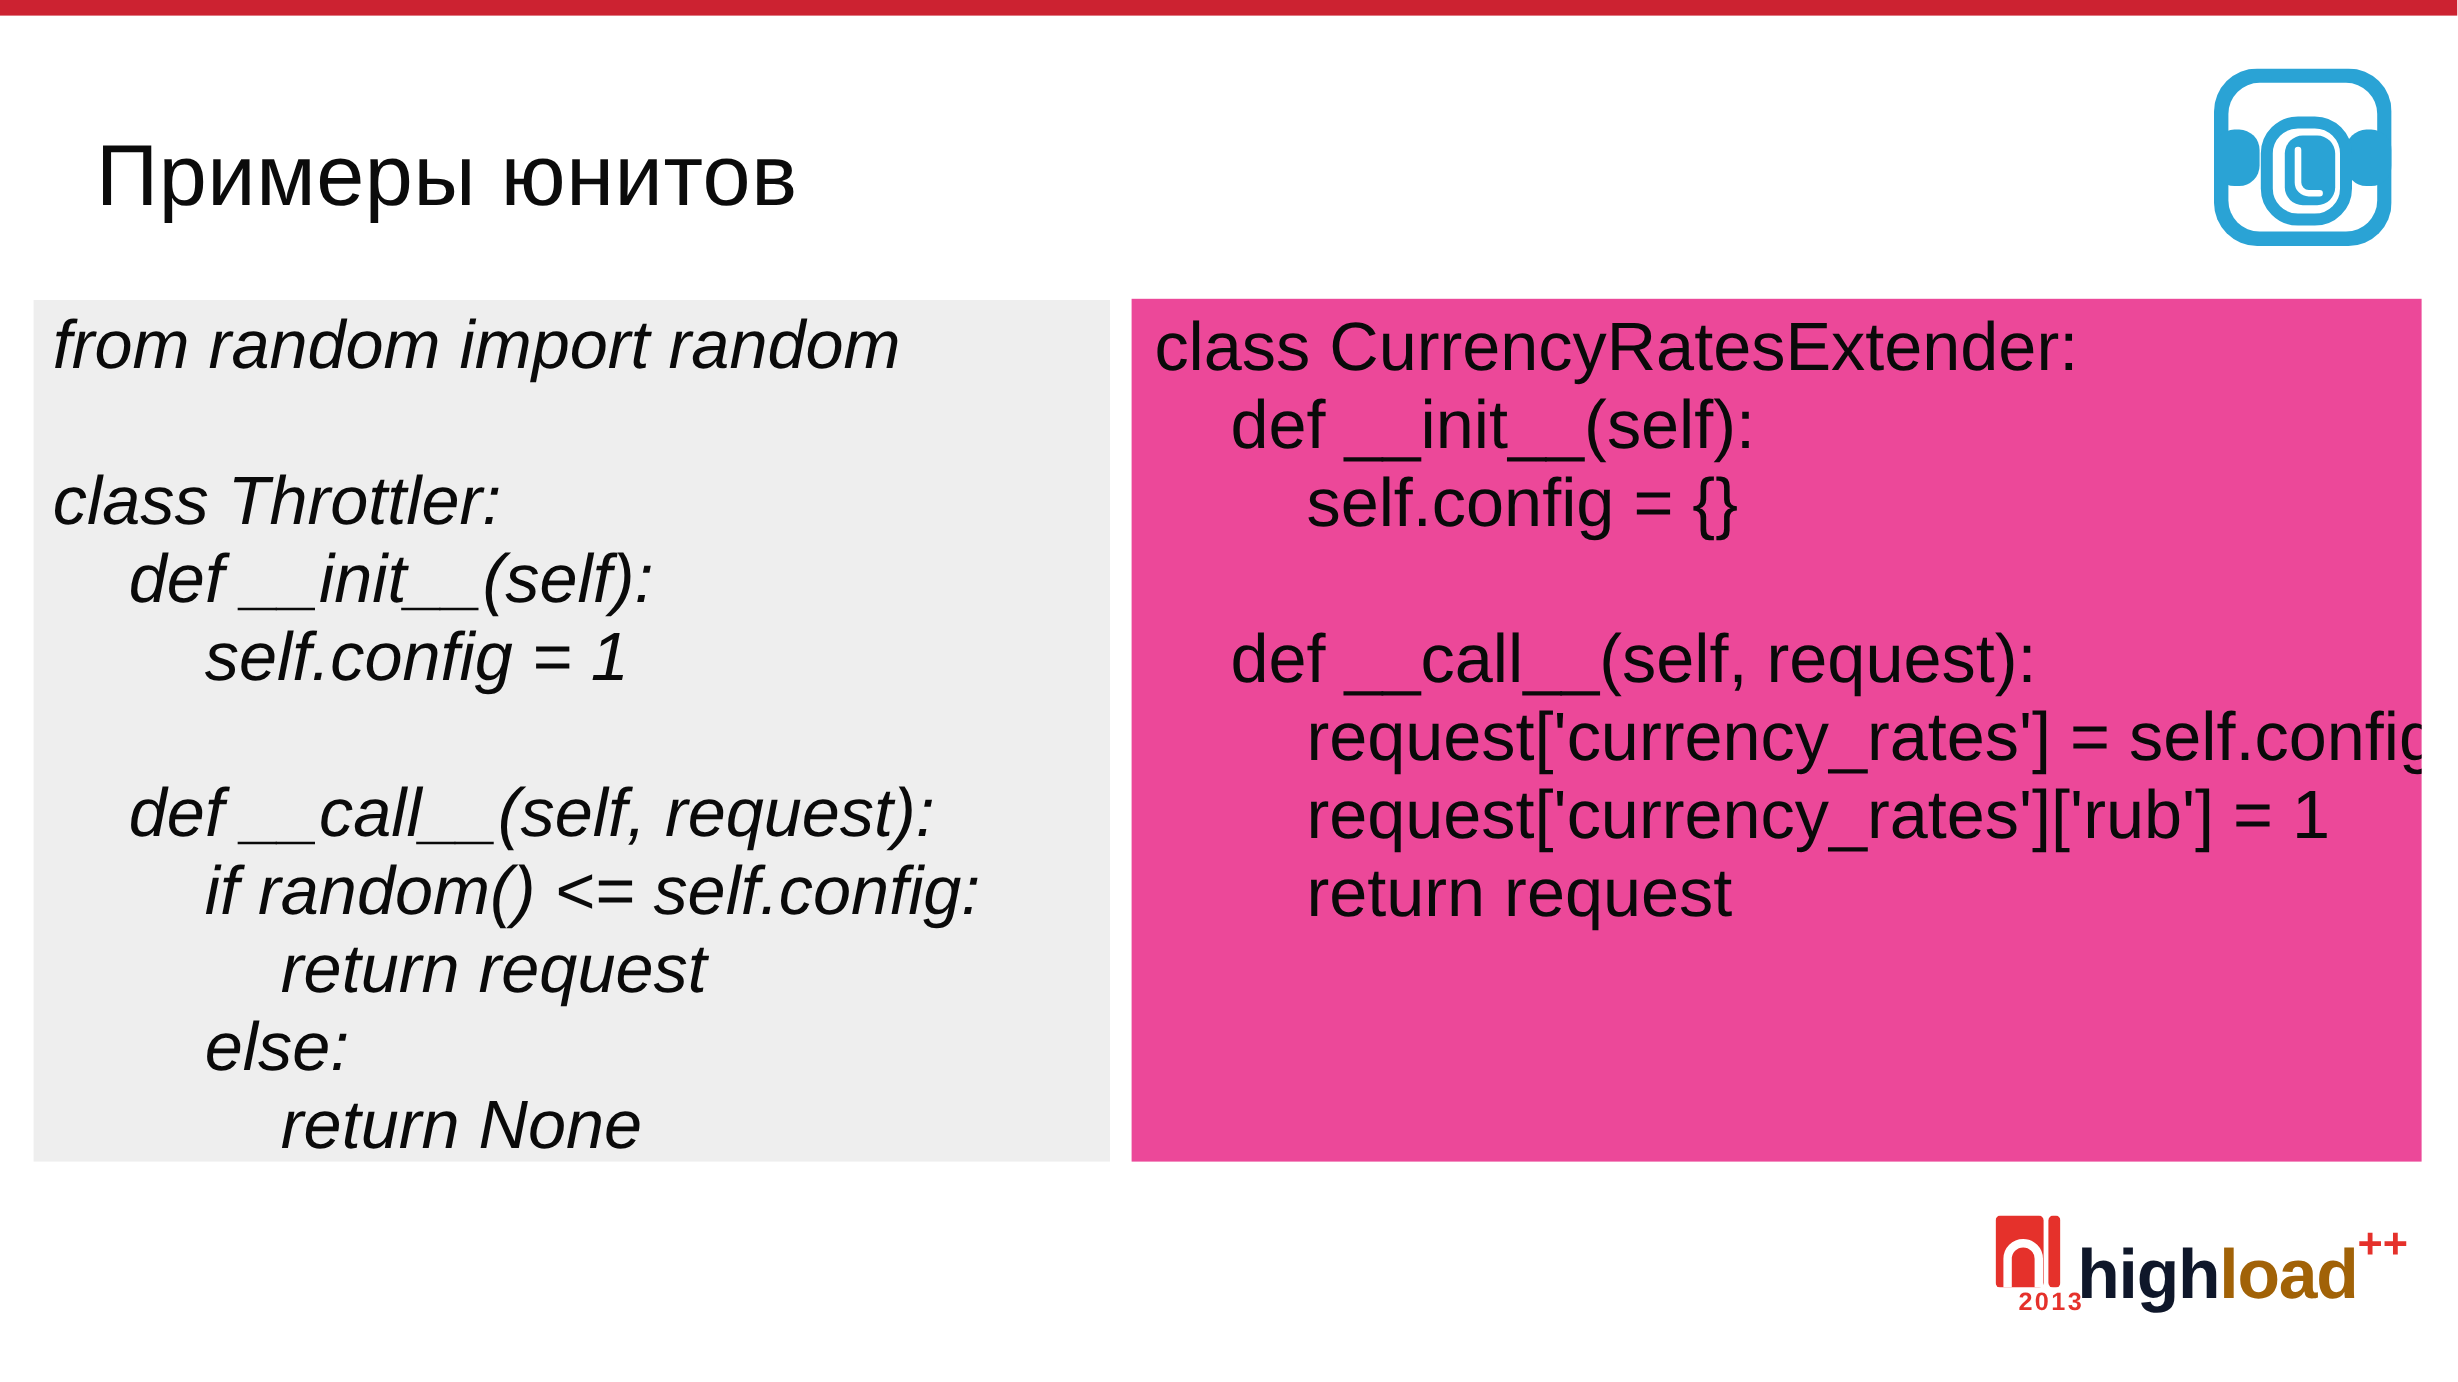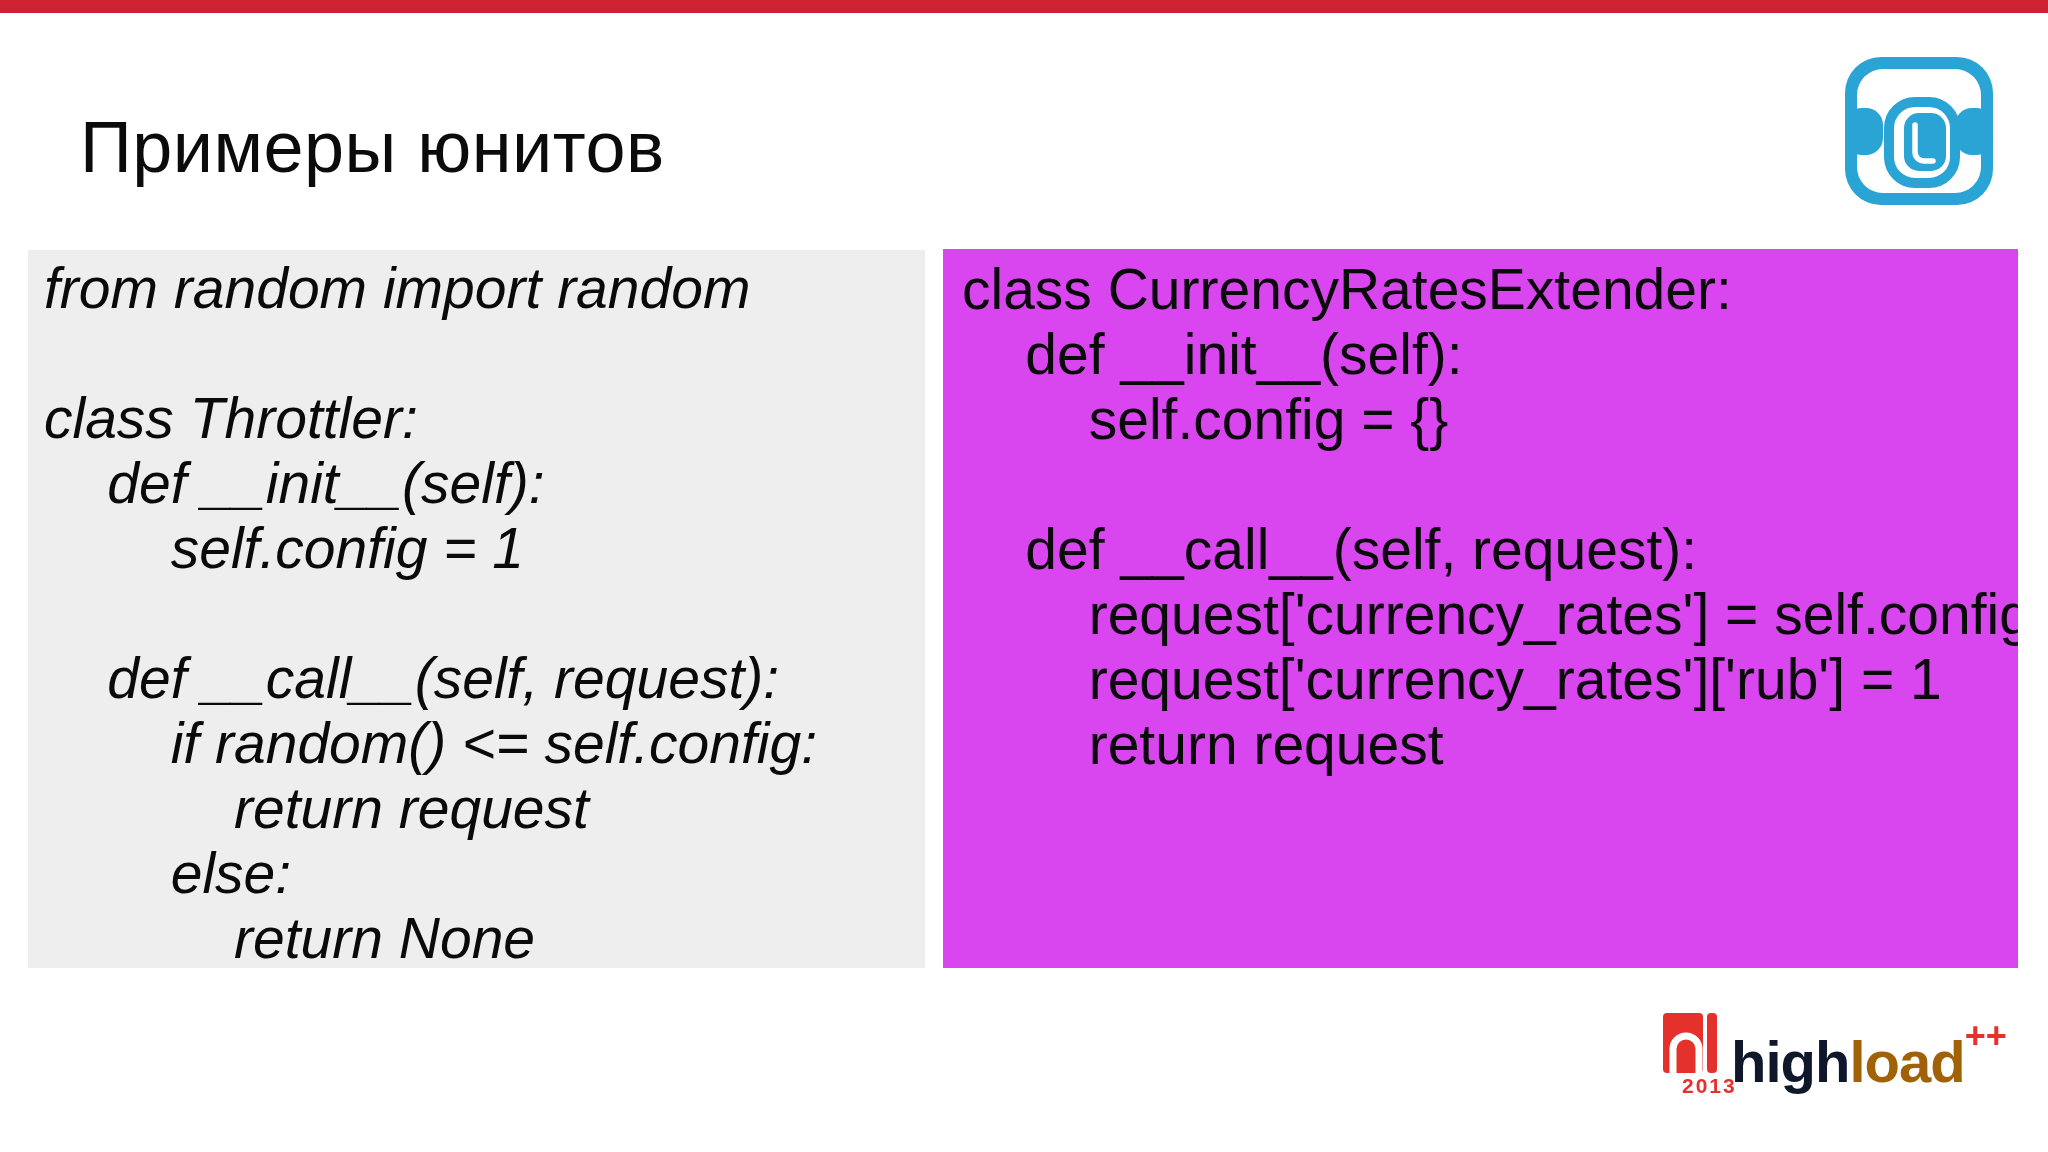--- a/index.html
+++ b/index.html
@@ -25,21 +25,21 @@
     font-size: 72px;
     font-weight: 400;
     line-height: 1.05;
     color: #0b0b0b;
     letter-spacing: 0.5px;
     white-space: nowrap;
   }
   .code {
     position: absolute;
     margin: 0;
-    background: #d946ef;
+    background: #ec4899;
     font-family: "Liberation Sans", sans-serif;
     font-size: 57px;
     line-height: 65px;
     color: #0a0a0a;
     white-space: pre;
     box-sizing: border-box;
     overflow: hidden;
   }
   .code.left {
     left: 28px; top: 250px;

